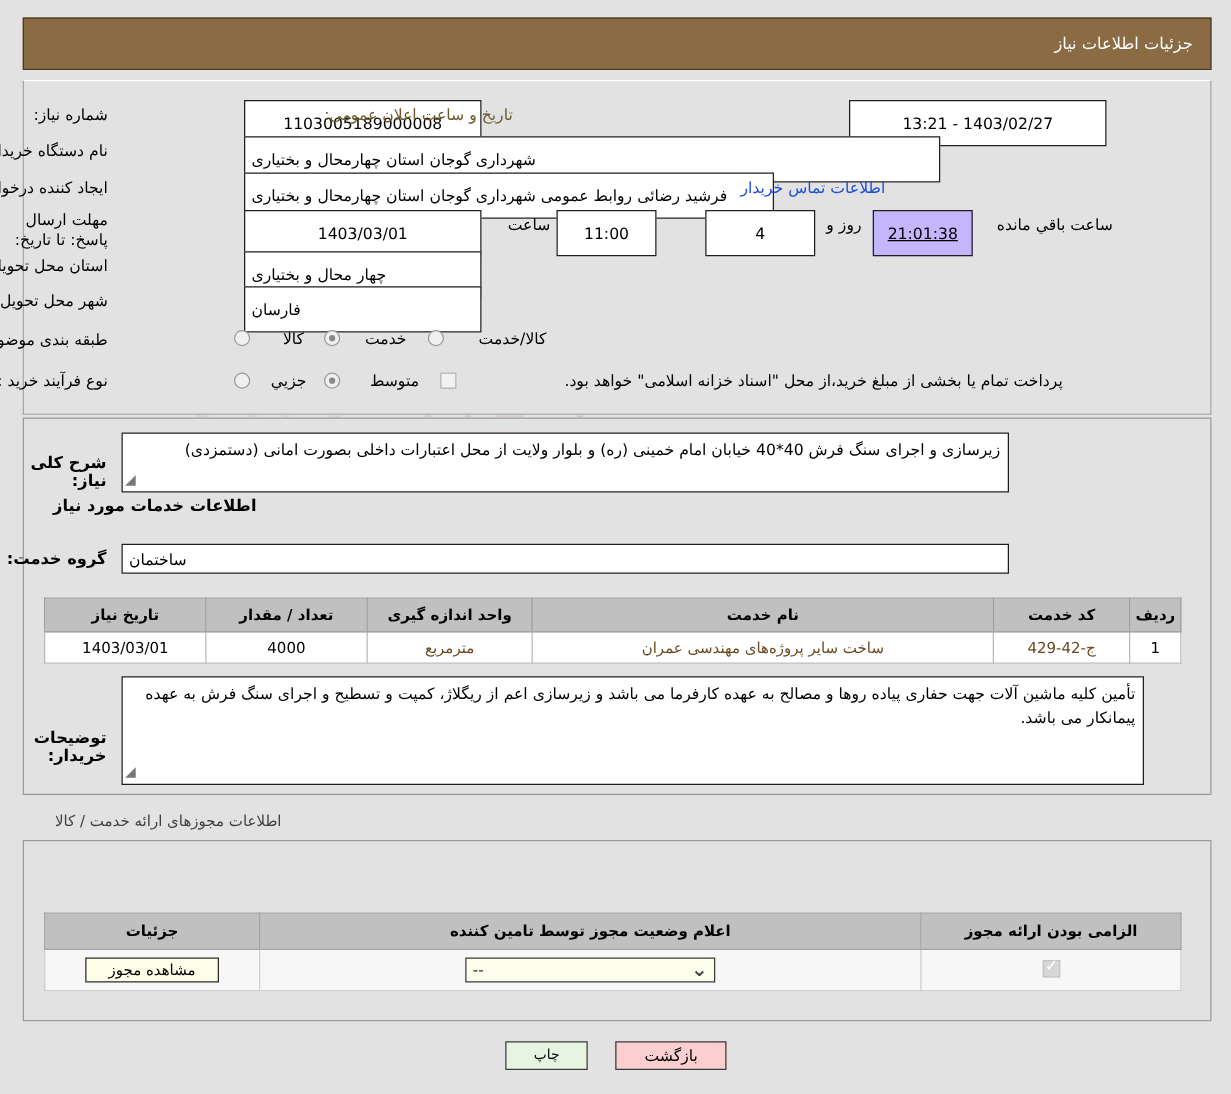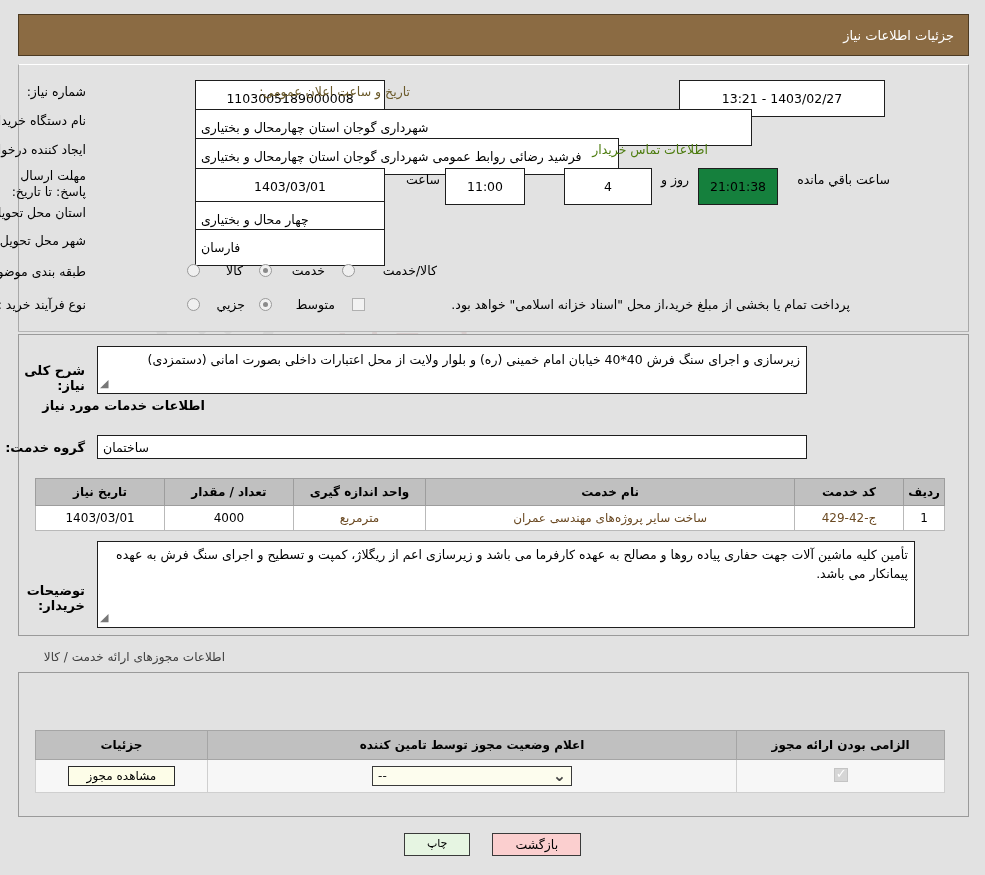--- a/index.html
+++ b/index.html
@@ -83,39 +83,39 @@
   
   .lbl {
     position: absolute;
     font-size: 12.5px;
     color: #000;
     text-align: right;
     white-space: nowrap;
     z-index: 4;
   }
   .lbl-olive { color: #6b5a2a; }
-  .lbl-blue  { color: #4d7c0f; }
+  .lbl-blue  { color: #1d4ed8; }
 
   .fld {
     position: absolute;
     background: #ffffff;
     border: 1px solid #1e1e1e;
     font-size: 12.5px;
     color: #000;
     display: flex;
     align-items: center;
     padding: 0 5px;
     height: 37px;
     z-index: 4;
     overflow: hidden;
     white-space: nowrap;
   }
   .fld.center { justify-content: center; }
   .fld.right  { justify-content: flex-end; }
-  .fld.cream  { background: #15803d; }
+  .fld.cream  { background: #c4b5fd; text-decoration: underline; }
   .fld .num { direction: ltr; unicode-bidi: embed; }
 
   
   .radio {
     position: absolute;
     width: 13px; height: 13px;
     border-radius: 50%;
     border: 1px solid #9a9a9a;
     background: #f0f0f0;
     z-index: 4;

